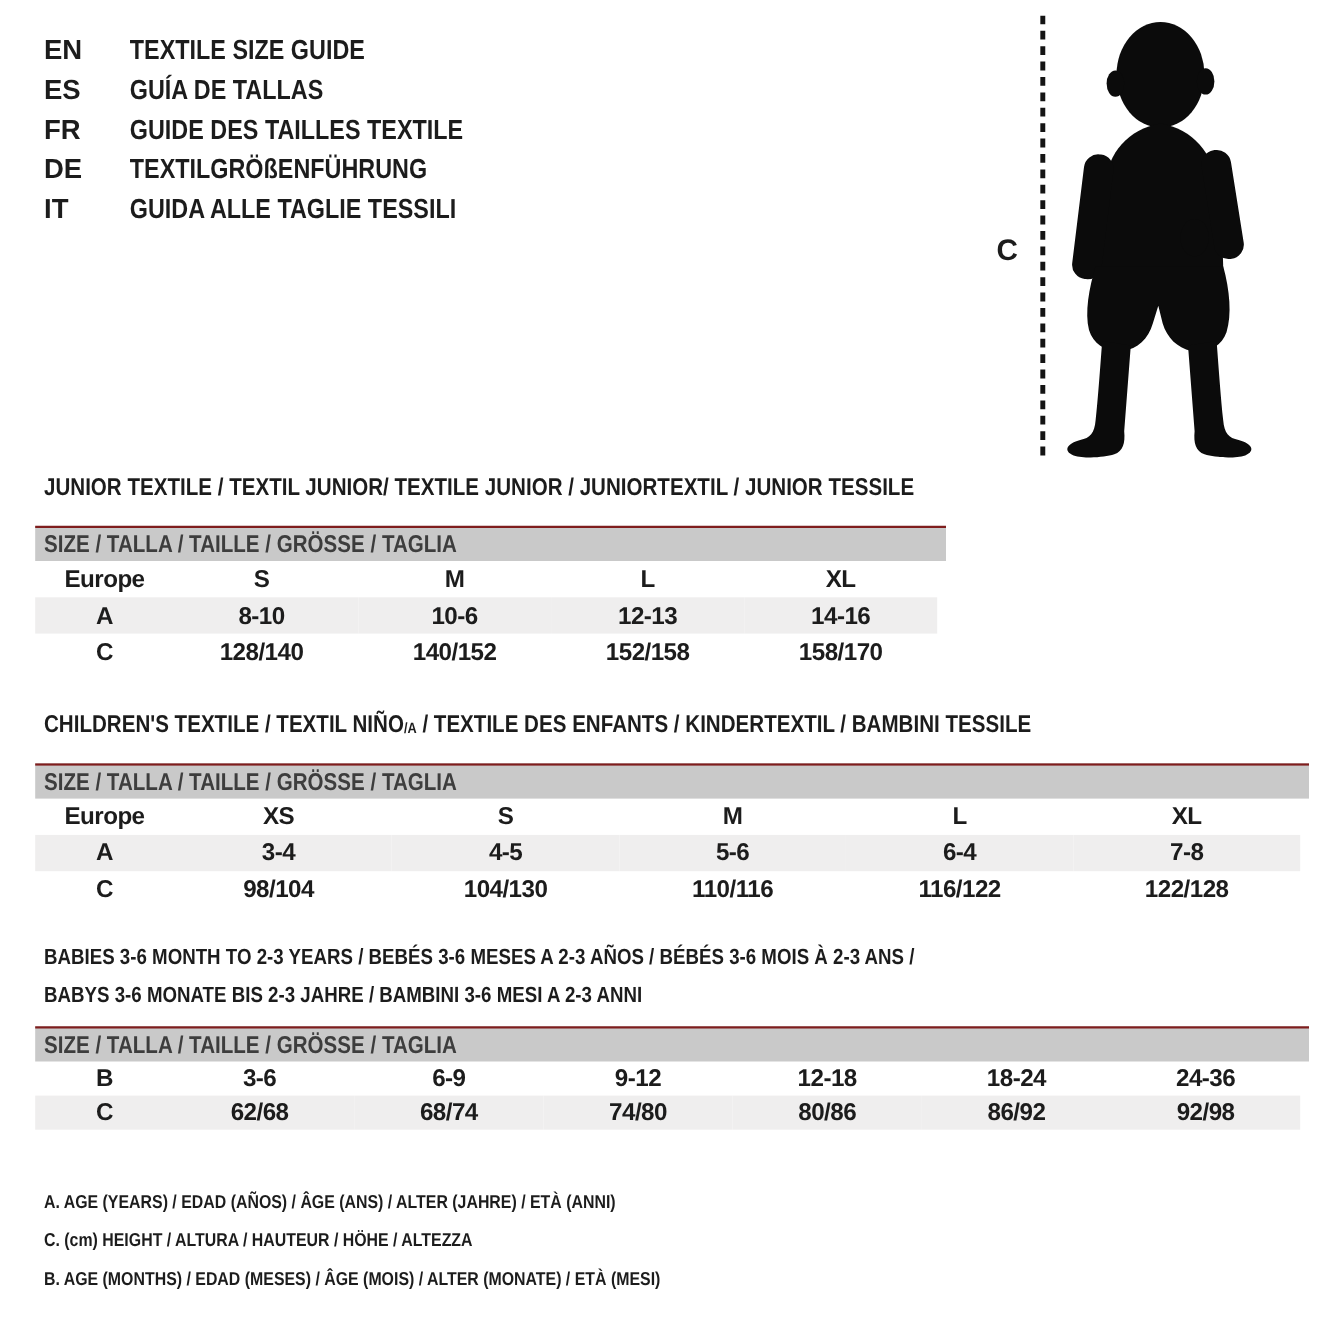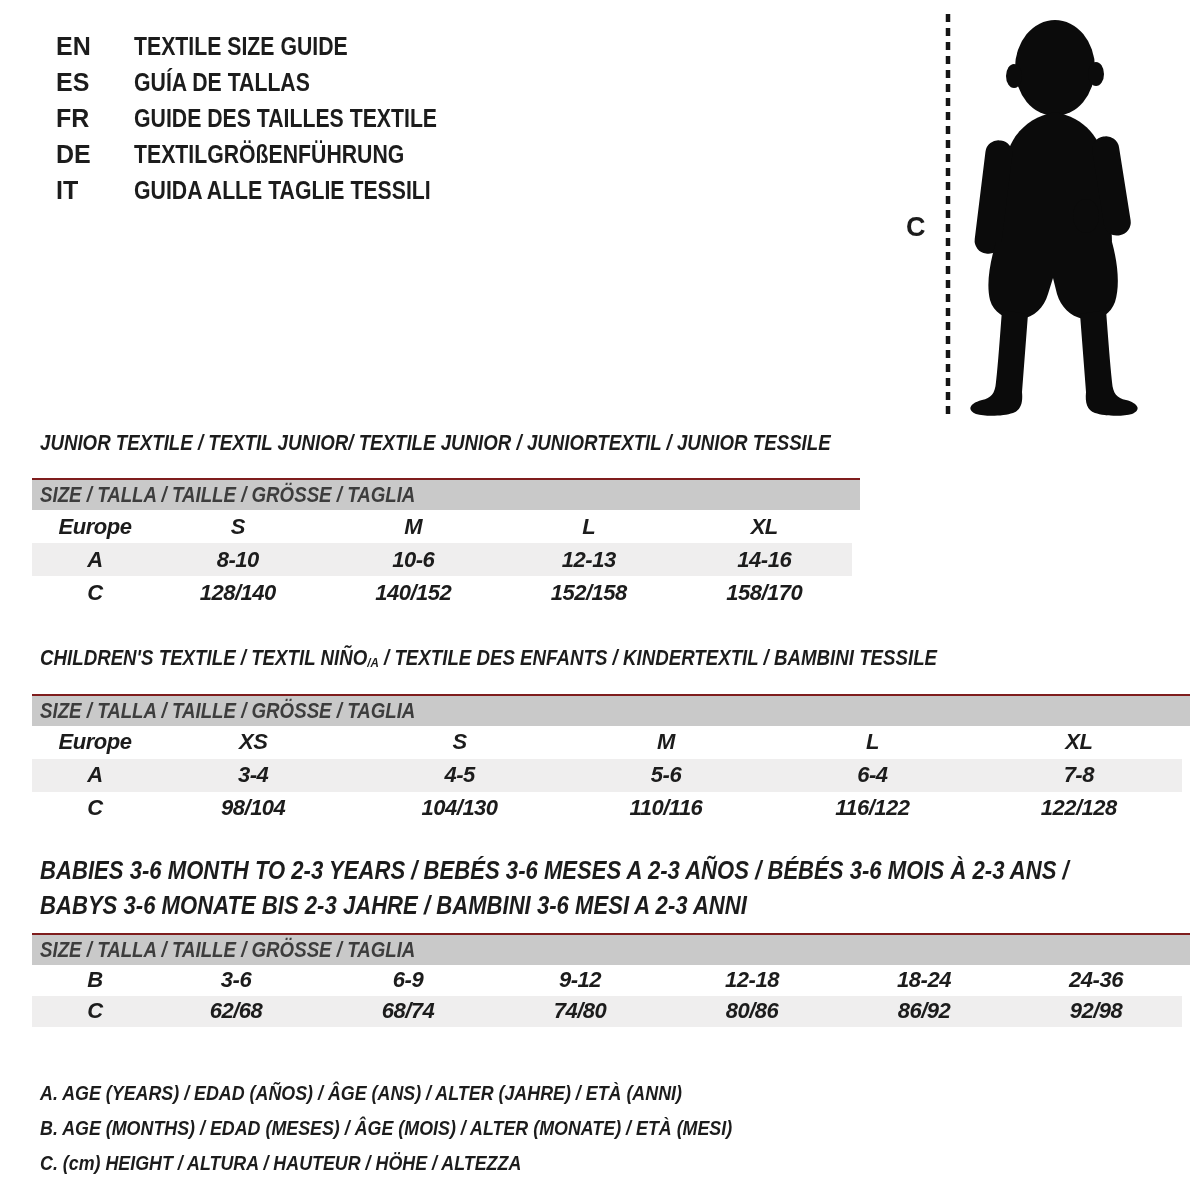--- a/index.html
+++ b/index.html
@@ -4,51 +4,51 @@
 <style>
   html,body{margin:0;padding:0;}
   body{
     width:1200px;height:1200px;position:relative;background:#ffffff;
     font-family:"Liberation Sans",sans-serif;font-weight:bold;color:#1c1c1c;
     overflow:hidden;
   }
   .cond{display:inline-block;transform:scaleX(.85);transform-origin:0 50%;white-space:nowrap;}
 
   
-  .lang-block{position:absolute;left:56px;top:28px;}
+  .lang-block{position:absolute;left:40px;top:28px;}
   .lang-row{display:flex;height:36px;line-height:36px;font-size:25px;}
   .lang-code{width:78px;}
   .lang-title{white-space:nowrap;text-align:right;}
 
   
   .measure-line{position:absolute;left:942px;top:14px;width:12px;height:404px;}
   .measure-label{position:absolute;left:906px;top:212px;font-size:27px;}
   .baby-svg{position:absolute;left:958px;top:12px;width:184px;height:408px;}
 
   
-  .content{position:absolute;left:32px;top:430px;width:1150px;font-style:italic;}
+  .content{position:absolute;left:32px;top:430px;width:1150px;}
   .section-title{font-size:22px;line-height:26px;margin:0 0 22px 8px;}
   .sub{font-size:.62em;vertical-align:-0.12em;}
   .size-bar{height:30px;background:#c9c9c9;border-top:2px solid #7f1d1d;
             line-height:30px;padding-left:8px;font-size:22px;color:#3d3d3d;box-sizing:content-box;}
   table{border-collapse:collapse;table-layout:fixed;}
   .tbl-junior{width:820px;}
   .tbl-wide{width:1150px;}
   td{height:33px;font-size:22px;letter-spacing:-0.5px;text-align:center;padding:0;}
   td.lbl{width:110px;text-align:center;padding-left:8px;}
   tr.shaded{background:#efeeee;}
   .tbl-babies td{height:31px;}
   .sect-children{margin-top:36px;}
   .sect-children .section-title{margin-bottom:18px;}
   .sect-babies{margin-top:28px;}
-  .babies-title{font-size:26px;line-height:35px;margin:0 0 10px 8px;}
+  .babies-title{font-size:20px;line-height:35px;margin:0 0 10px 8px;}
 
   
   .footnotes{margin-top:48px;margin-left:8px;}
-  .footnote{font-size:21px;line-height:35px;white-space:nowrap;}
+  .footnote{font-size:17px;line-height:35px;white-space:nowrap;}
 </style>
 </head>
 <body>
 
 <div class="lang-block">
   <div class="lang-row">
     <span class="lang-code">EN</span>
     <span class="lang-title"><span class="cond">TEXTILE SIZE GUIDE</span></span>
   </div>
   <div class="lang-row">
@@ -195,17 +195,17 @@
           <td>86/92</td>
           <td>92/98</td>
         </tr>
       </tbody>
         </table>
     </div>
   </div>
 
   <div class="footnotes">
     <div class="footnote"><span class="cond">A. AGE (YEARS) / EDAD (AÑOS) / ÂGE (ANS) / ALTER (JAHRE) / ETÀ (ANNI)</span></div>
+    <div class="footnote"><span class="cond">C. (cm) HEIGHT / ALTURA / HAUTEUR / HÖHE / ALTEZZA</span></div>
     <div class="footnote"><span class="cond">B. AGE (MONTHS) / EDAD (MESES) / ÂGE (MOIS) / ALTER (MONATE) / ETÀ (MESI)</span></div>
-    <div class="footnote"><span class="cond">C. (cm) HEIGHT / ALTURA / HAUTEUR / HÖHE / ALTEZZA</span></div>
   </div>
 
 </div>
 
 </body></html>

